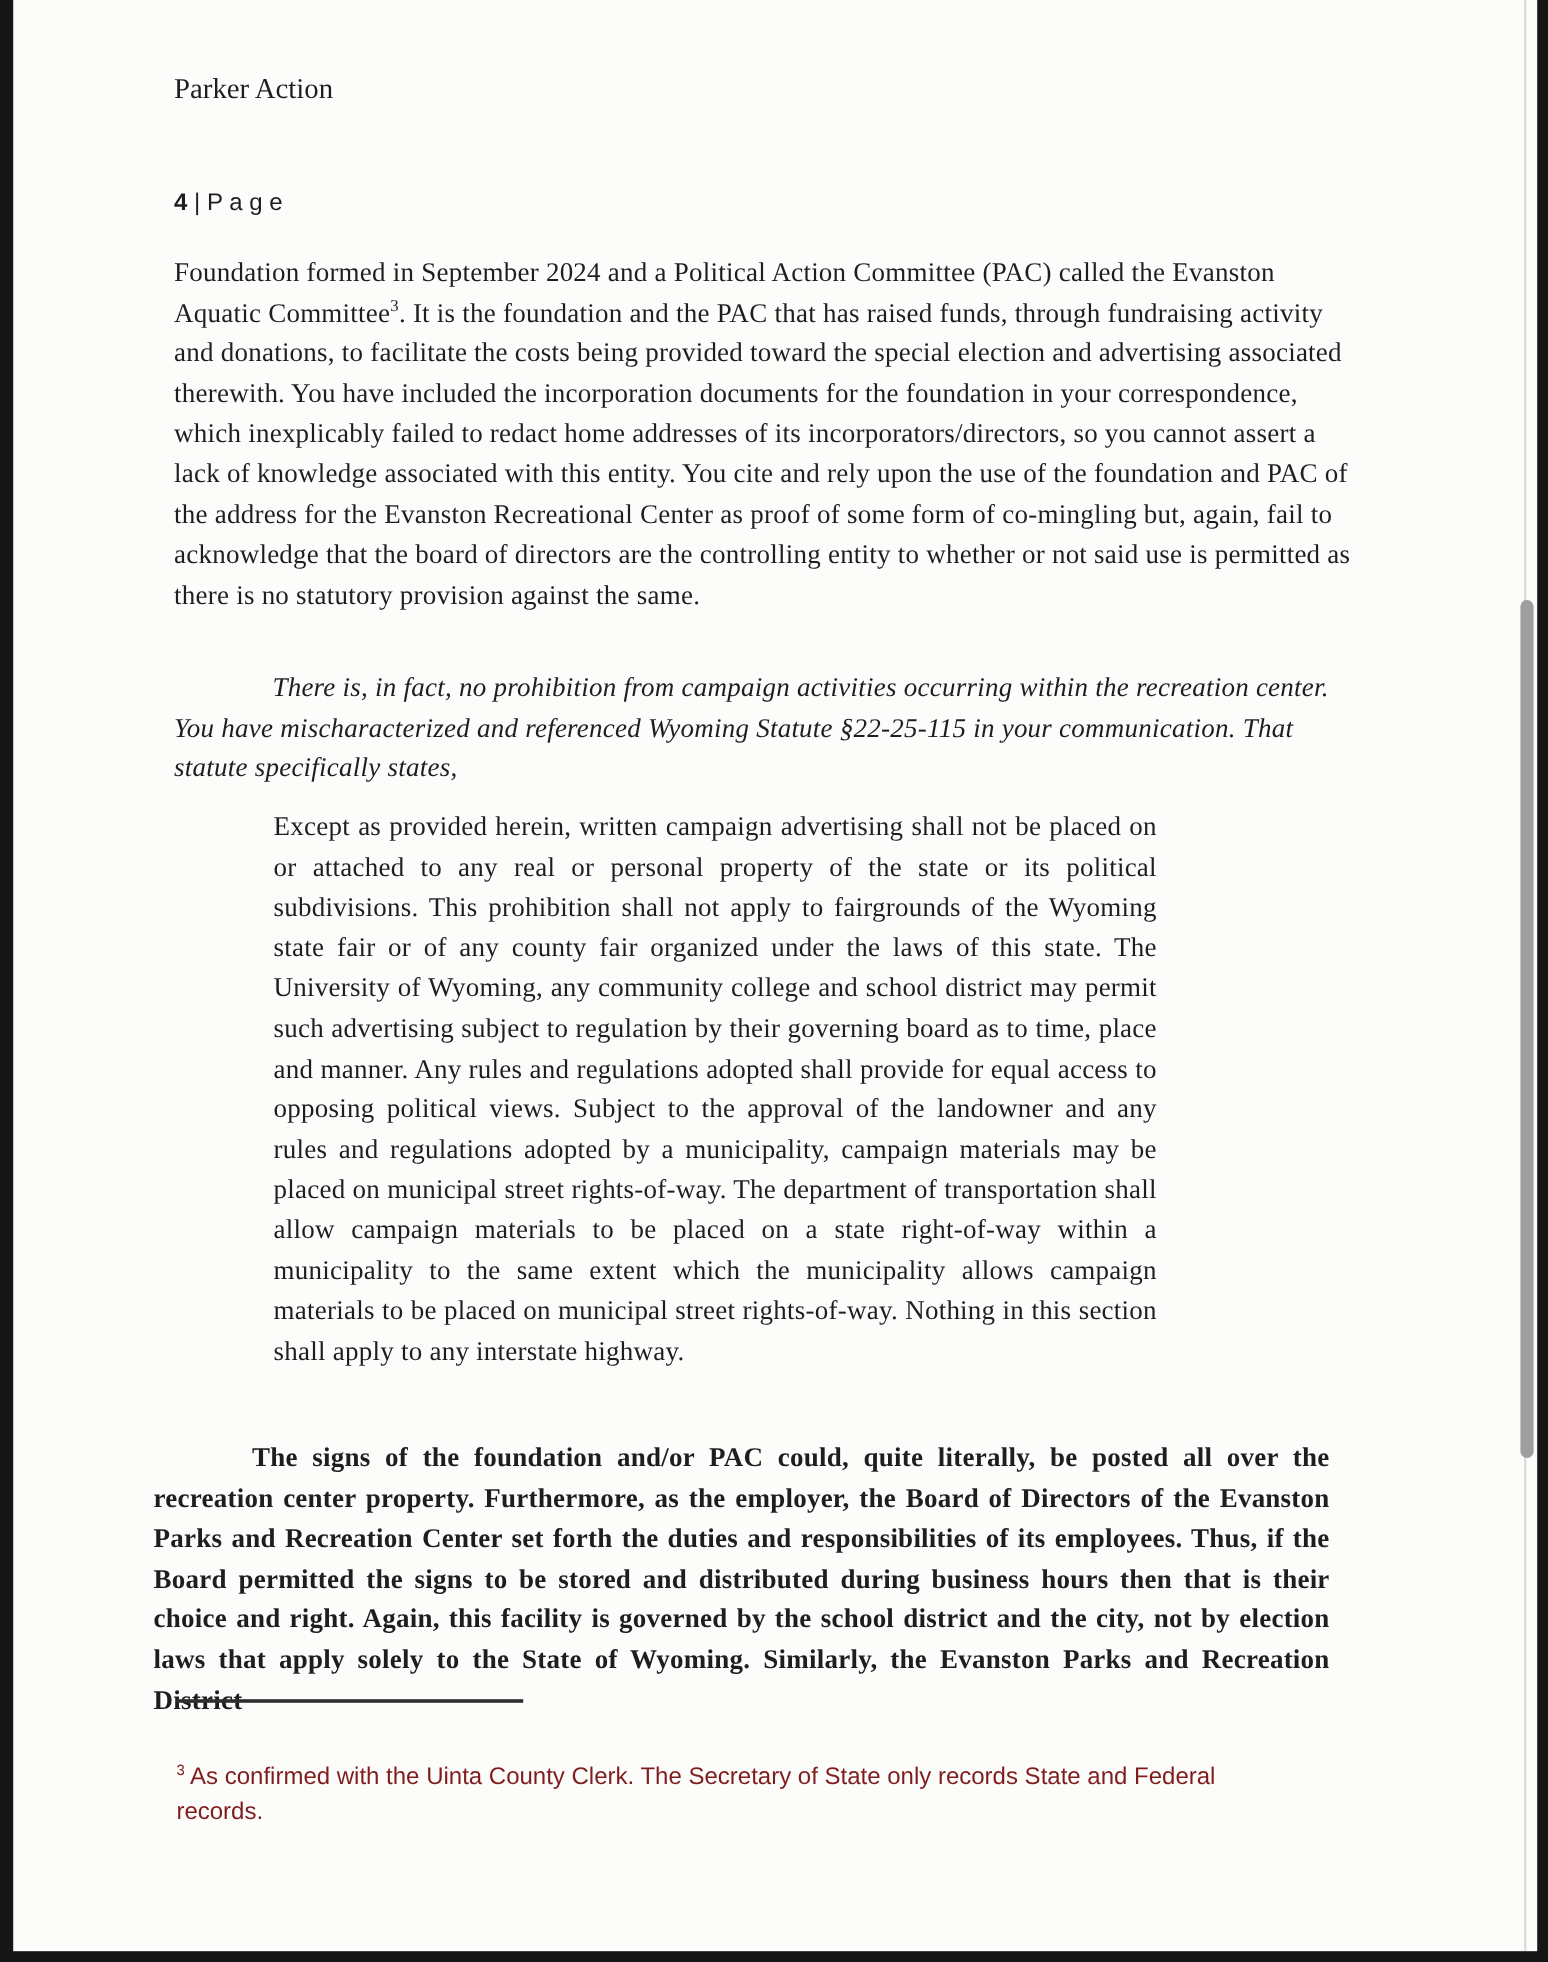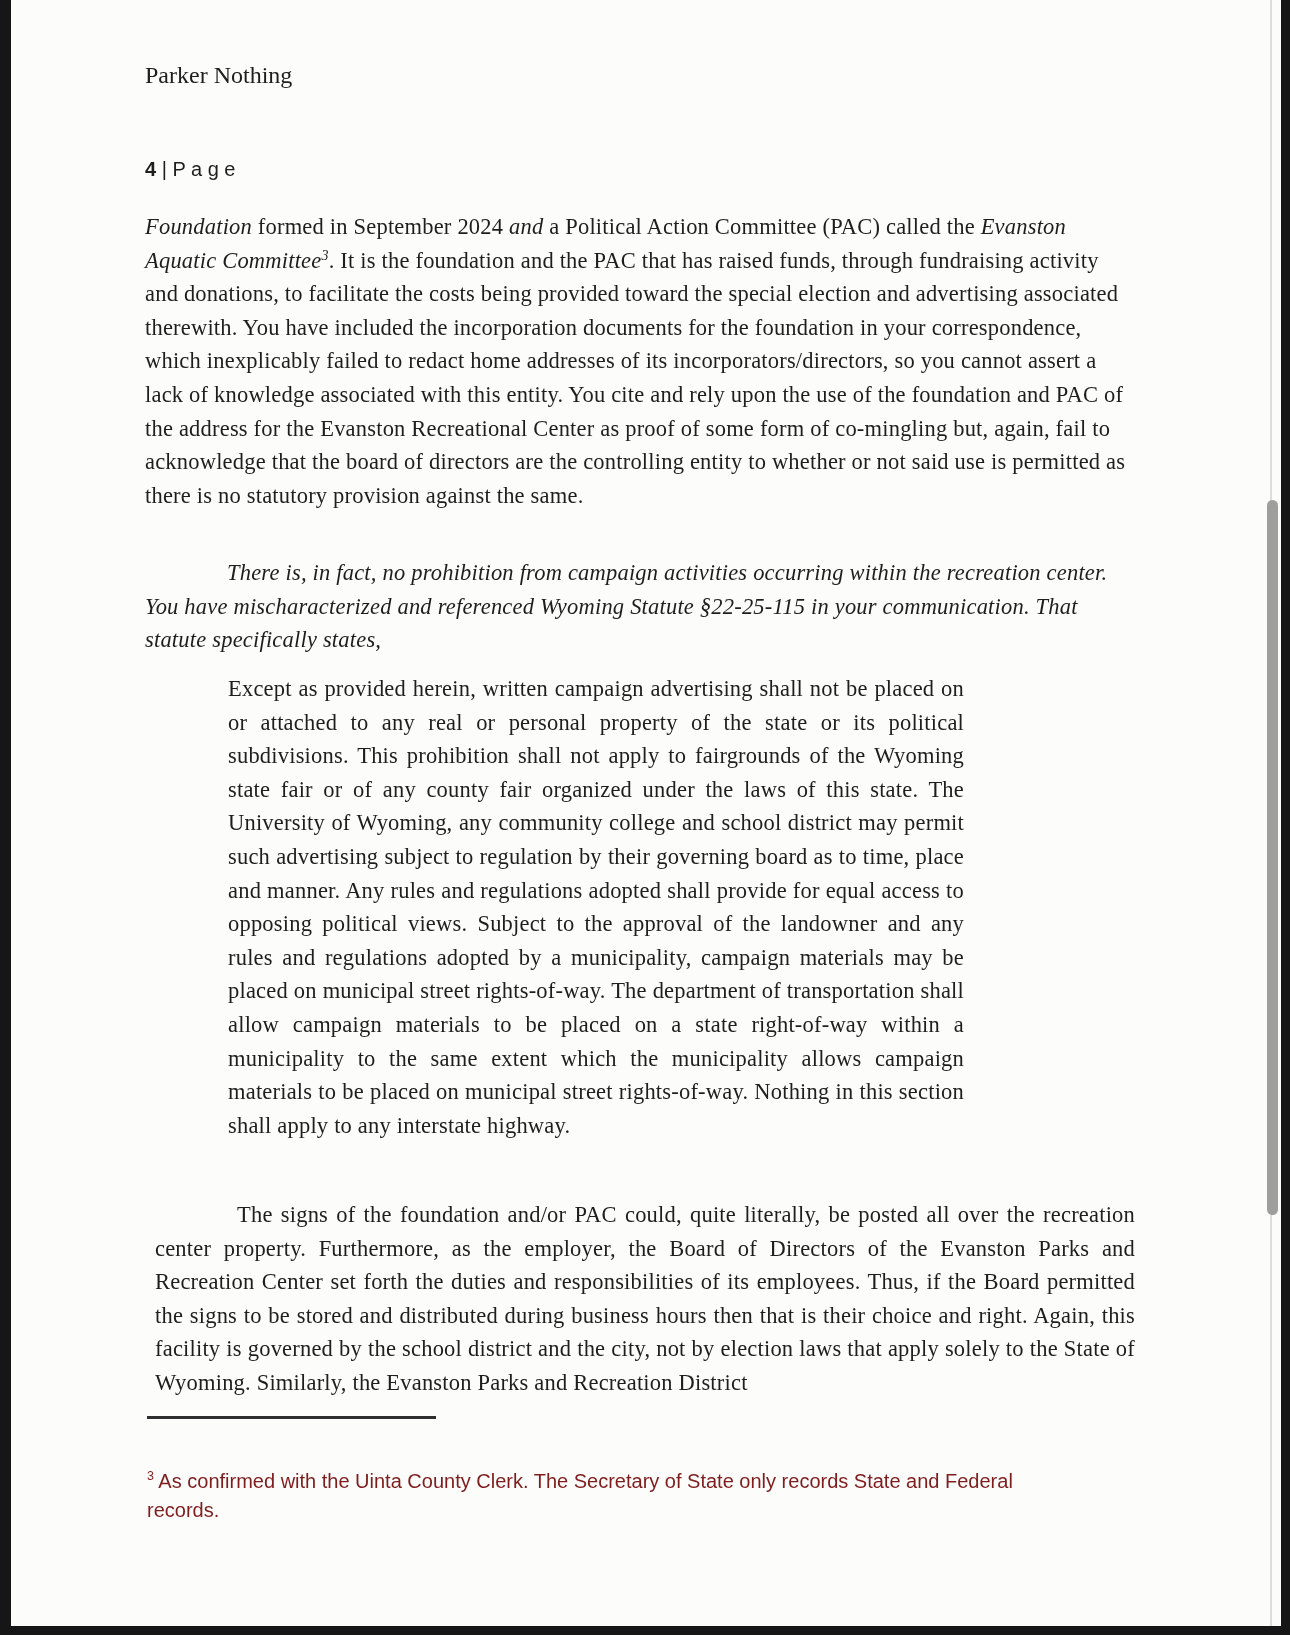--- a/index.html
+++ b/index.html
@@ -58,51 +58,51 @@
   }
   .para2 {
     position: absolute; left: 145px; top: 556px; width: 985px;
     text-align: left; text-indent: 82px; font-style: italic;
   }
   .quote {
     position: absolute; left: 228px; top: 672px; width: 736px;
     text-align: justify;
   }
   .para3 {
-    position: absolute; left: 155px; top: 1198px; width: 980px;
-    text-align: justify; text-indent: 82px;
+    position: absolute; left: 128px; top: 1198px; width: 980px;
+    text-align: justify; text-indent: 82px; font-weight: bold;
   }
   .fn-sep {
     position: absolute; left: 147px; top: 1416px; width: 289px; height: 0;
     border-top: 3px solid #2e2e2e;
   }
   .footnote {
     position: absolute; left: 147px; top: 1467px; width: 880px;
     font-family: "Liberation Sans", sans-serif;
     font-size: 20px; line-height: 29px; color: #7f1d1d;
   }
-  .it { font-style: italic; }
+  .it { }
   .bd { font-weight: normal; }
   sup {
     font-size: 0.62em;
     vertical-align: super;
     line-height: 0;
   }
 </style>
 </head>
 <body>
 
 <div class="bar-left"></div>
 <div class="bar-right"></div>
 <div class="bar-bottom"></div>
 <div class="page-edge-line"></div>
 <div class="page-edge-shadow"></div>
 
 <div class="header">
-  <div>Parker Nothing</div>
+  <div>Parker Action</div>
 </div>
 
 <div class="pagemark"><span class="num">4</span><span> | P a g e</span></div>
 
 <div class="body-text para1"><span class="it">Foundation</span><span> formed in September 2024 </span><span class="it">and</span><span> a Political Action Committee (PAC) called the </span><span class="it">Evanston Aquatic Committee</span><sup class="it">3</sup><span>. It is the foundation and the PAC that has raised funds, through fundraising activity and donations, to facilitate the costs being provided toward the special election and advertising associated therewith. You have included the incorporation documents for the foundation in your correspondence, which inexplicably failed to redact home addresses of its incorporators/directors, so you cannot assert a lack of knowledge associated with this entity. You cite and rely upon the use of the foundation and PAC of the address for the Evanston Recreational Center as proof of some form of co-mingling but, again, fail to acknowledge that the board of directors are the controlling entity to whether or not said use is permitted as there is no statutory provision against the same.</span></div>
 
 <div class="body-text para2"><span>There is, in fact, no prohibition from campaign activities occurring within the recreation center. You have mischaracterized and referenced Wyoming Statute §22-25-115 in your communication. That statute specifically states,</span></div>
 
 <div class="body-text quote"><span>Except as provided herein, written campaign advertising shall not be placed on or attached to any </span><span class="bd">real or personal property of the state</span><span> or its political subdivisions. This prohibition shall not apply to fairgrounds of the Wyoming state fair or of any county fair organized under the laws of this state. The University of Wyoming, </span><span class="bd">any</span><span> community college and </span><span class="bd">school district may permit such advertising subject to regulation by their governing board as to time, place and manner.</span><span> Any rules and regulations adopted shall provide for equal access to opposing political views. </span><span class="bd">Subject to the approval of the landowner and any rules and regulations adopted by a municipality, campaign materials may be placed on municipal street rights-of-way.</span><span> The department of transportation shall allow campaign materials to be placed on a state right-of-way within a municipality to the same extent which the municipality allows campaign materials to be placed on municipal street rights-of-way. Nothing in this section shall apply to any interstate highway.</span></div>
 

